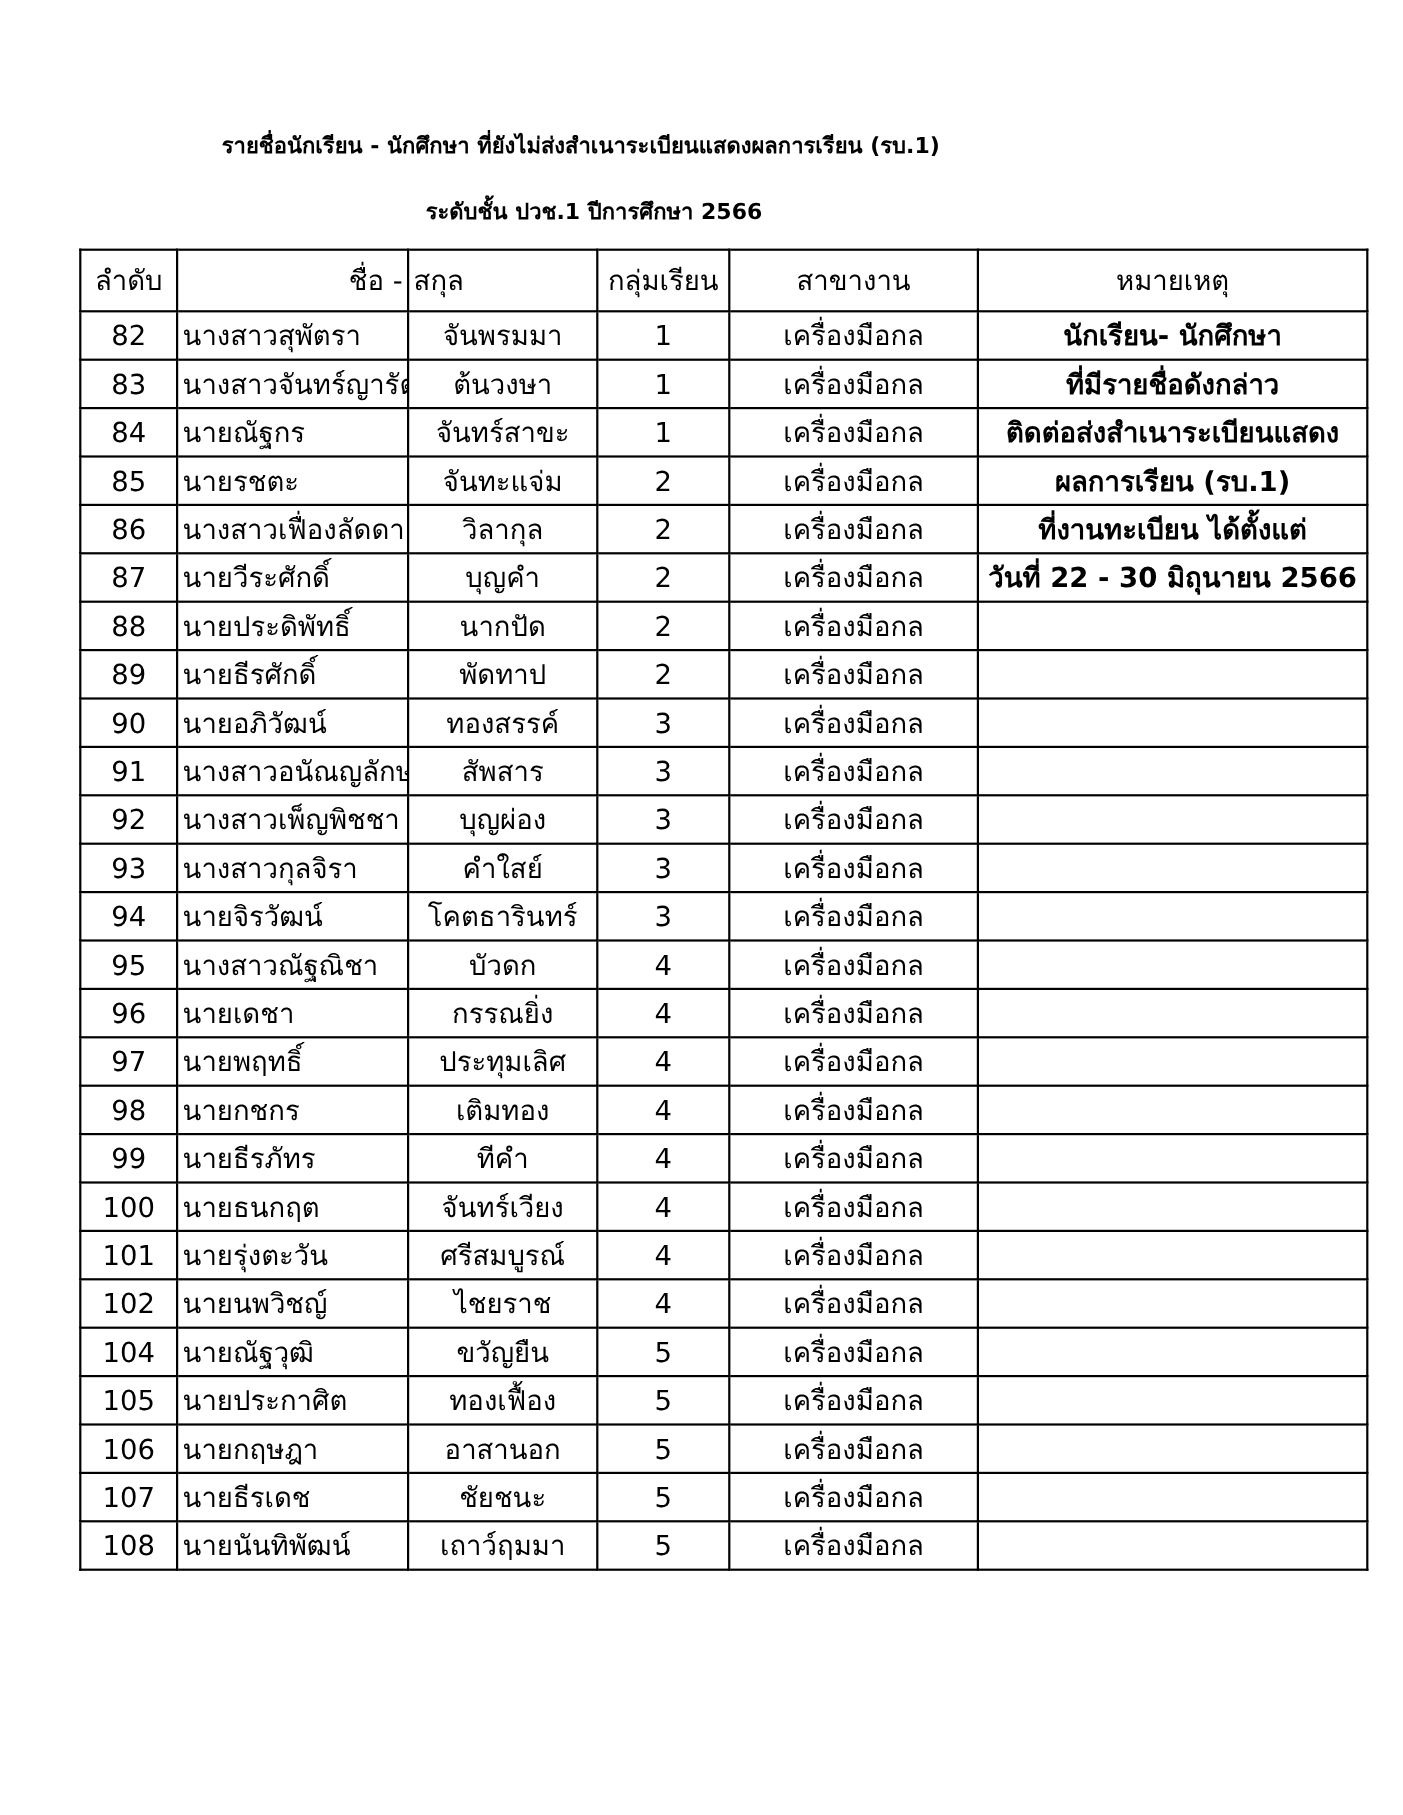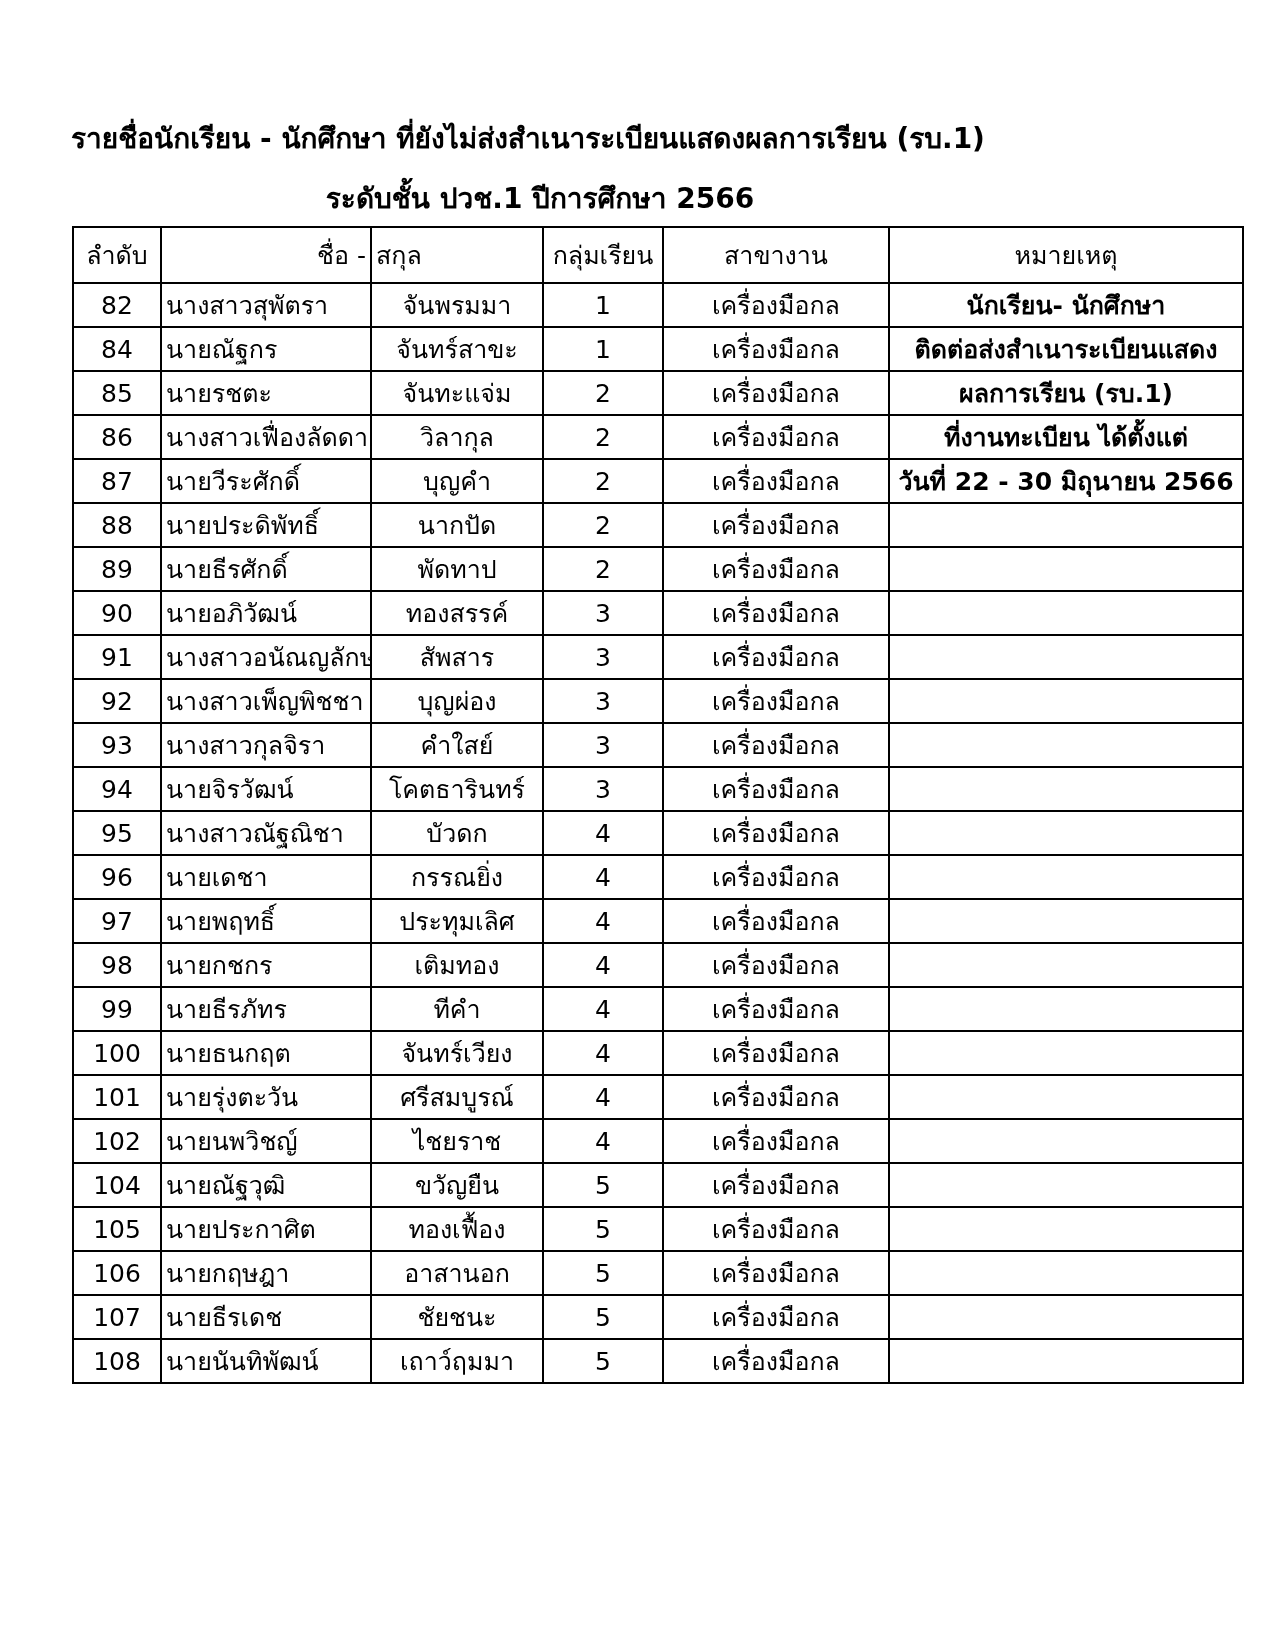--- a/index.html
+++ b/index.html
@@ -1,17 +1,17 @@
 <!DOCTYPE html>
 <html><head>
 <meta charset="utf-8">
 <style>
   html, body { margin: 0; padding: 0; background: #ffffff; }
   body { width: 1275px; height: 1650px; position: relative; font-family: "DejaVu Sans", sans-serif; color: #000; }
-  .title { position: absolute; left: 0; width: 1056px; text-align: center; font-weight: bold; font-size: 28px; }
+  .title { position: absolute; left: 0; width: 1056px; text-align: center; font-weight: bold; font-size: 20px; }
   .t1 { top: 116px; }
   .t2 { top: 176px; padding-left: 12px; }
   table.list { position: absolute; left: 72px; top: 226px; width: 1172px; border-collapse: collapse; table-layout: fixed; font-size: 25px; }
   table.list td, table.list th { border: 2px solid #000; height: 42px; padding: 0 4px; white-space: nowrap; overflow: hidden; }
   table.list thead th { height: 54px; font-weight: normal; }
   .c-no { width: 78px; text-align: center; }
   .c-name { width: 200px; text-align: left; margin-top: 20px; }
   .c-sur { width: 162px; text-align: center; }
   .c-grp { width: 110px; text-align: center; }
   .c-dept { width: 216px; text-align: center; }
@@ -40,20 +40,28 @@
   <tbody id="rows">
       <tr>
         <td class="c-no">82</td>
         <td class="c-name">นางสาวสุพัตรา</td>
         <td class="c-sur">จันพรมมา</td>
         <td class="c-grp">1</td>
         <td class="c-dept">เครื่องมือกล</td>
         <td class="c-note">นักเรียน- นักศึกษา</td>
       </tr>
       <tr>
+        <td class="c-no">83</td>
+        <td class="c-name">นางสาวจันทร์ญารัตน์</td>
+        <td class="c-sur">ต้นวงษา</td>
+        <td class="c-grp">1</td>
+        <td class="c-dept">เครื่องมือกล</td>
+        <td class="c-note">ที่มีรายชื่อดังกล่าว</td>
+      </tr>
+      <tr>
         <td class="c-no">84</td>
         <td class="c-name">นายณัฐกร</td>
         <td class="c-sur">จันทร์สาขะ</td>
         <td class="c-grp">1</td>
         <td class="c-dept">เครื่องมือกล</td>
         <td class="c-note">ติดต่อส่งสำเนาระเบียนแสดง</td>
       </tr>
       <tr>
         <td class="c-no">85</td>
         <td class="c-name">นายรชตะ</td>

